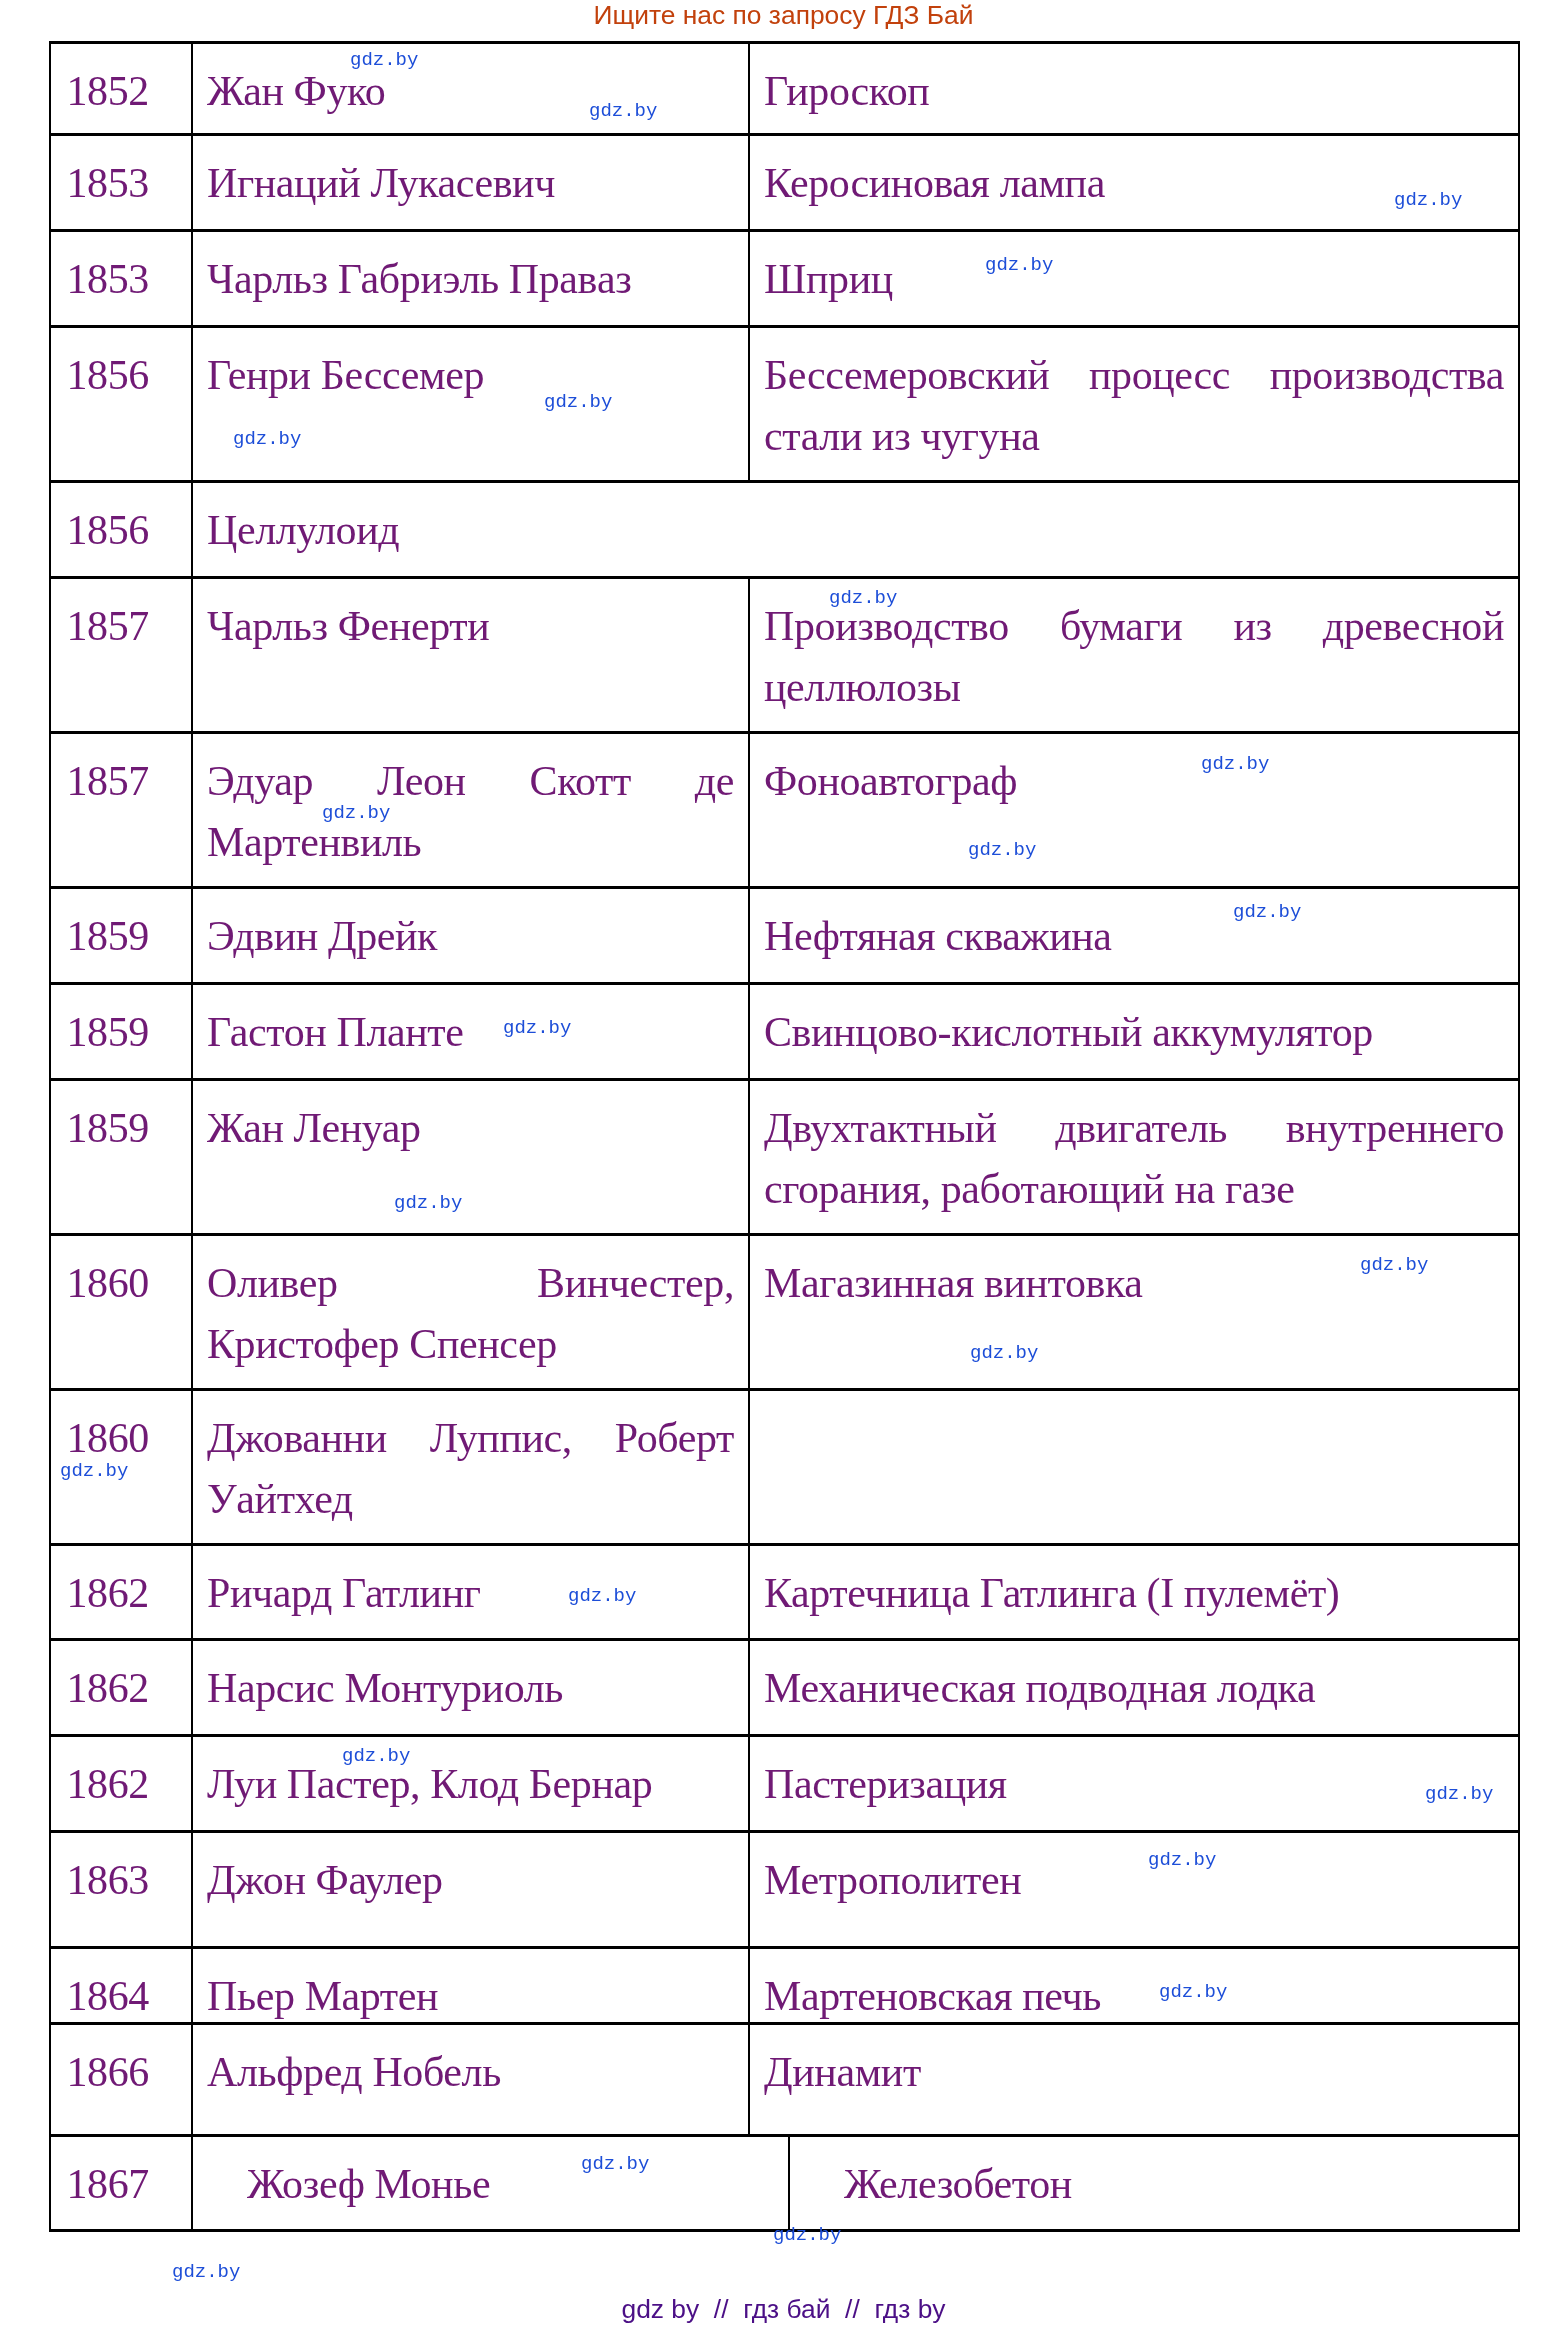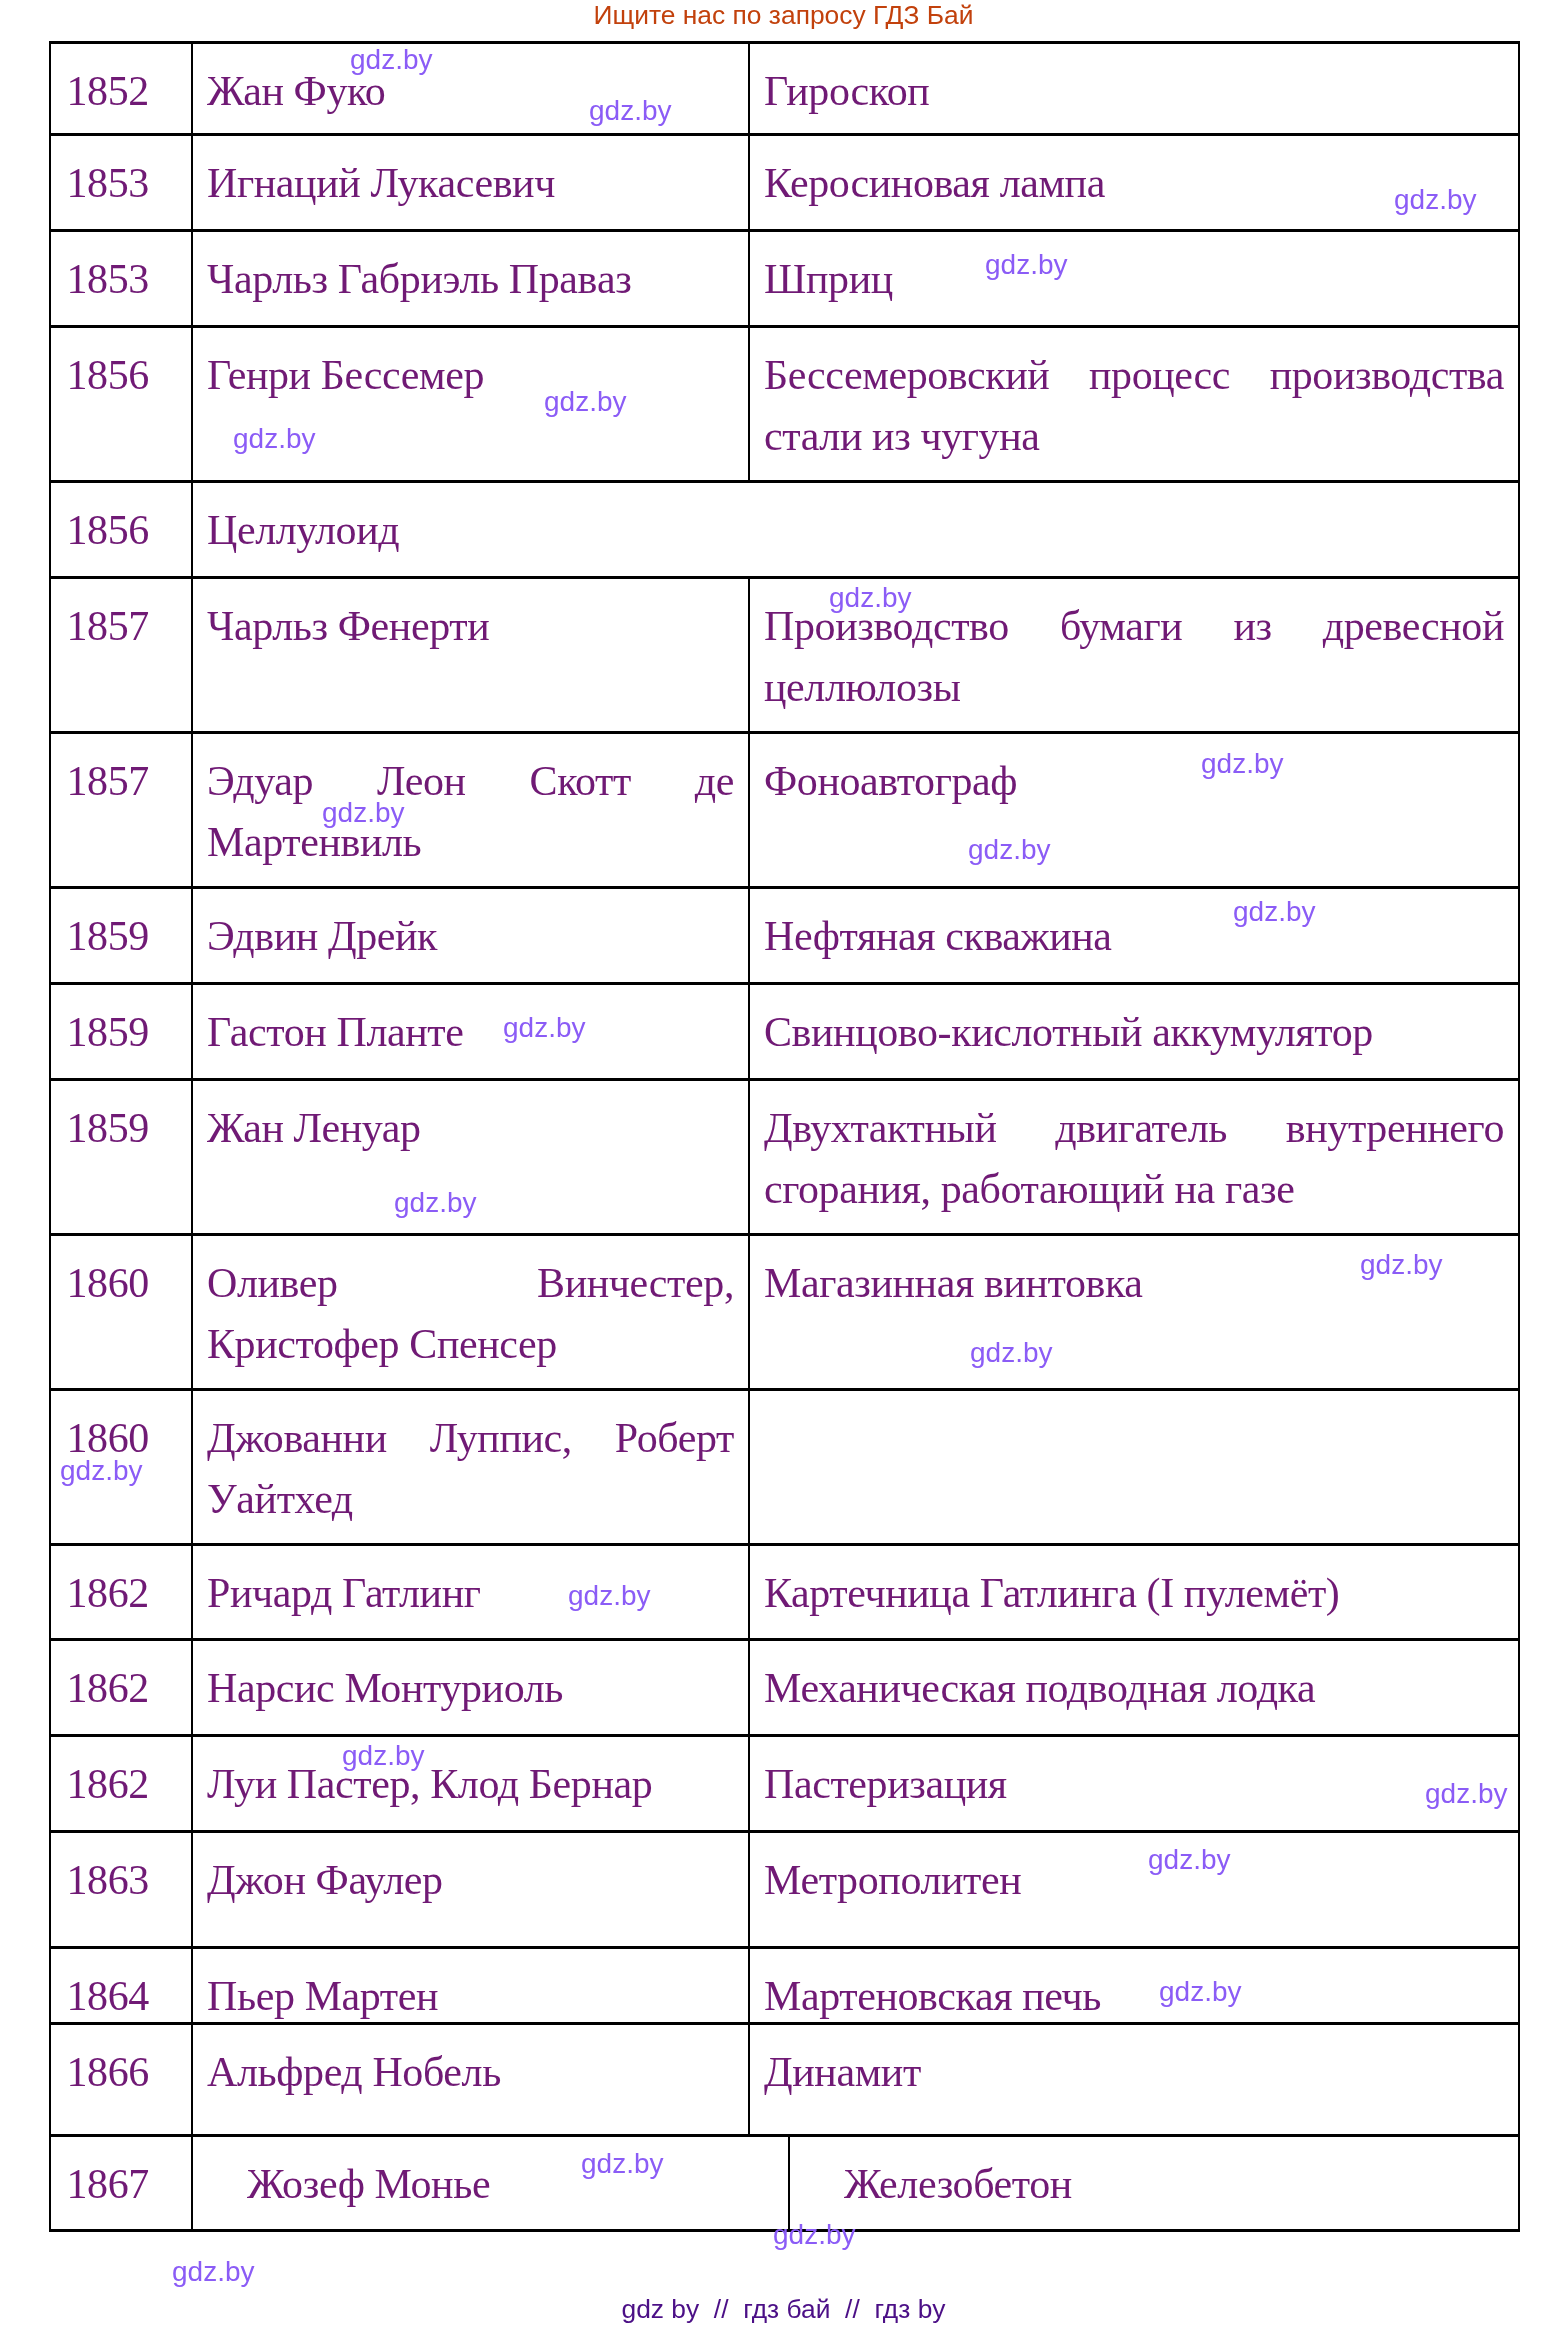--- a/index.html
+++ b/index.html
@@ -25,22 +25,22 @@
   }
   .cell {
     box-sizing:border-box; padding:17px 14px 0 14px;
     font-family:"Liberation Serif", serif; font-size:42px; line-height:61px;
     color:#701a75; letter-spacing:-0.4px;
   }
   .c-year { width:142px; border-right:2.3px solid #000; padding-left:15.5px; }
   .c-name { width:557px; border-right:2.3px solid #000; text-align:justify; }
   .c-inv  { flex:1; text-align:justify; }
   .wm {
-    position:absolute; font-family:Liberation Sans, sans-serif;
-    font-size:28px; line-height:26.4px; color:#8b5cf6; white-space:nowrap;
+    position:absolute; font-family:Liberation Mono, monospace;
+    font-size:19px; line-height:26.4px; color:#1d4ed8; white-space:nowrap;
   }
 </style>
 </head>
 <body>
 
 <div class="header-note">Ищите нас по запросу ГДЗ Бай</div>
 
 <div class="table" id="tbl">
     <div class="row" style="height: 92px;">
       <div class="cell c-year">1852</div>

